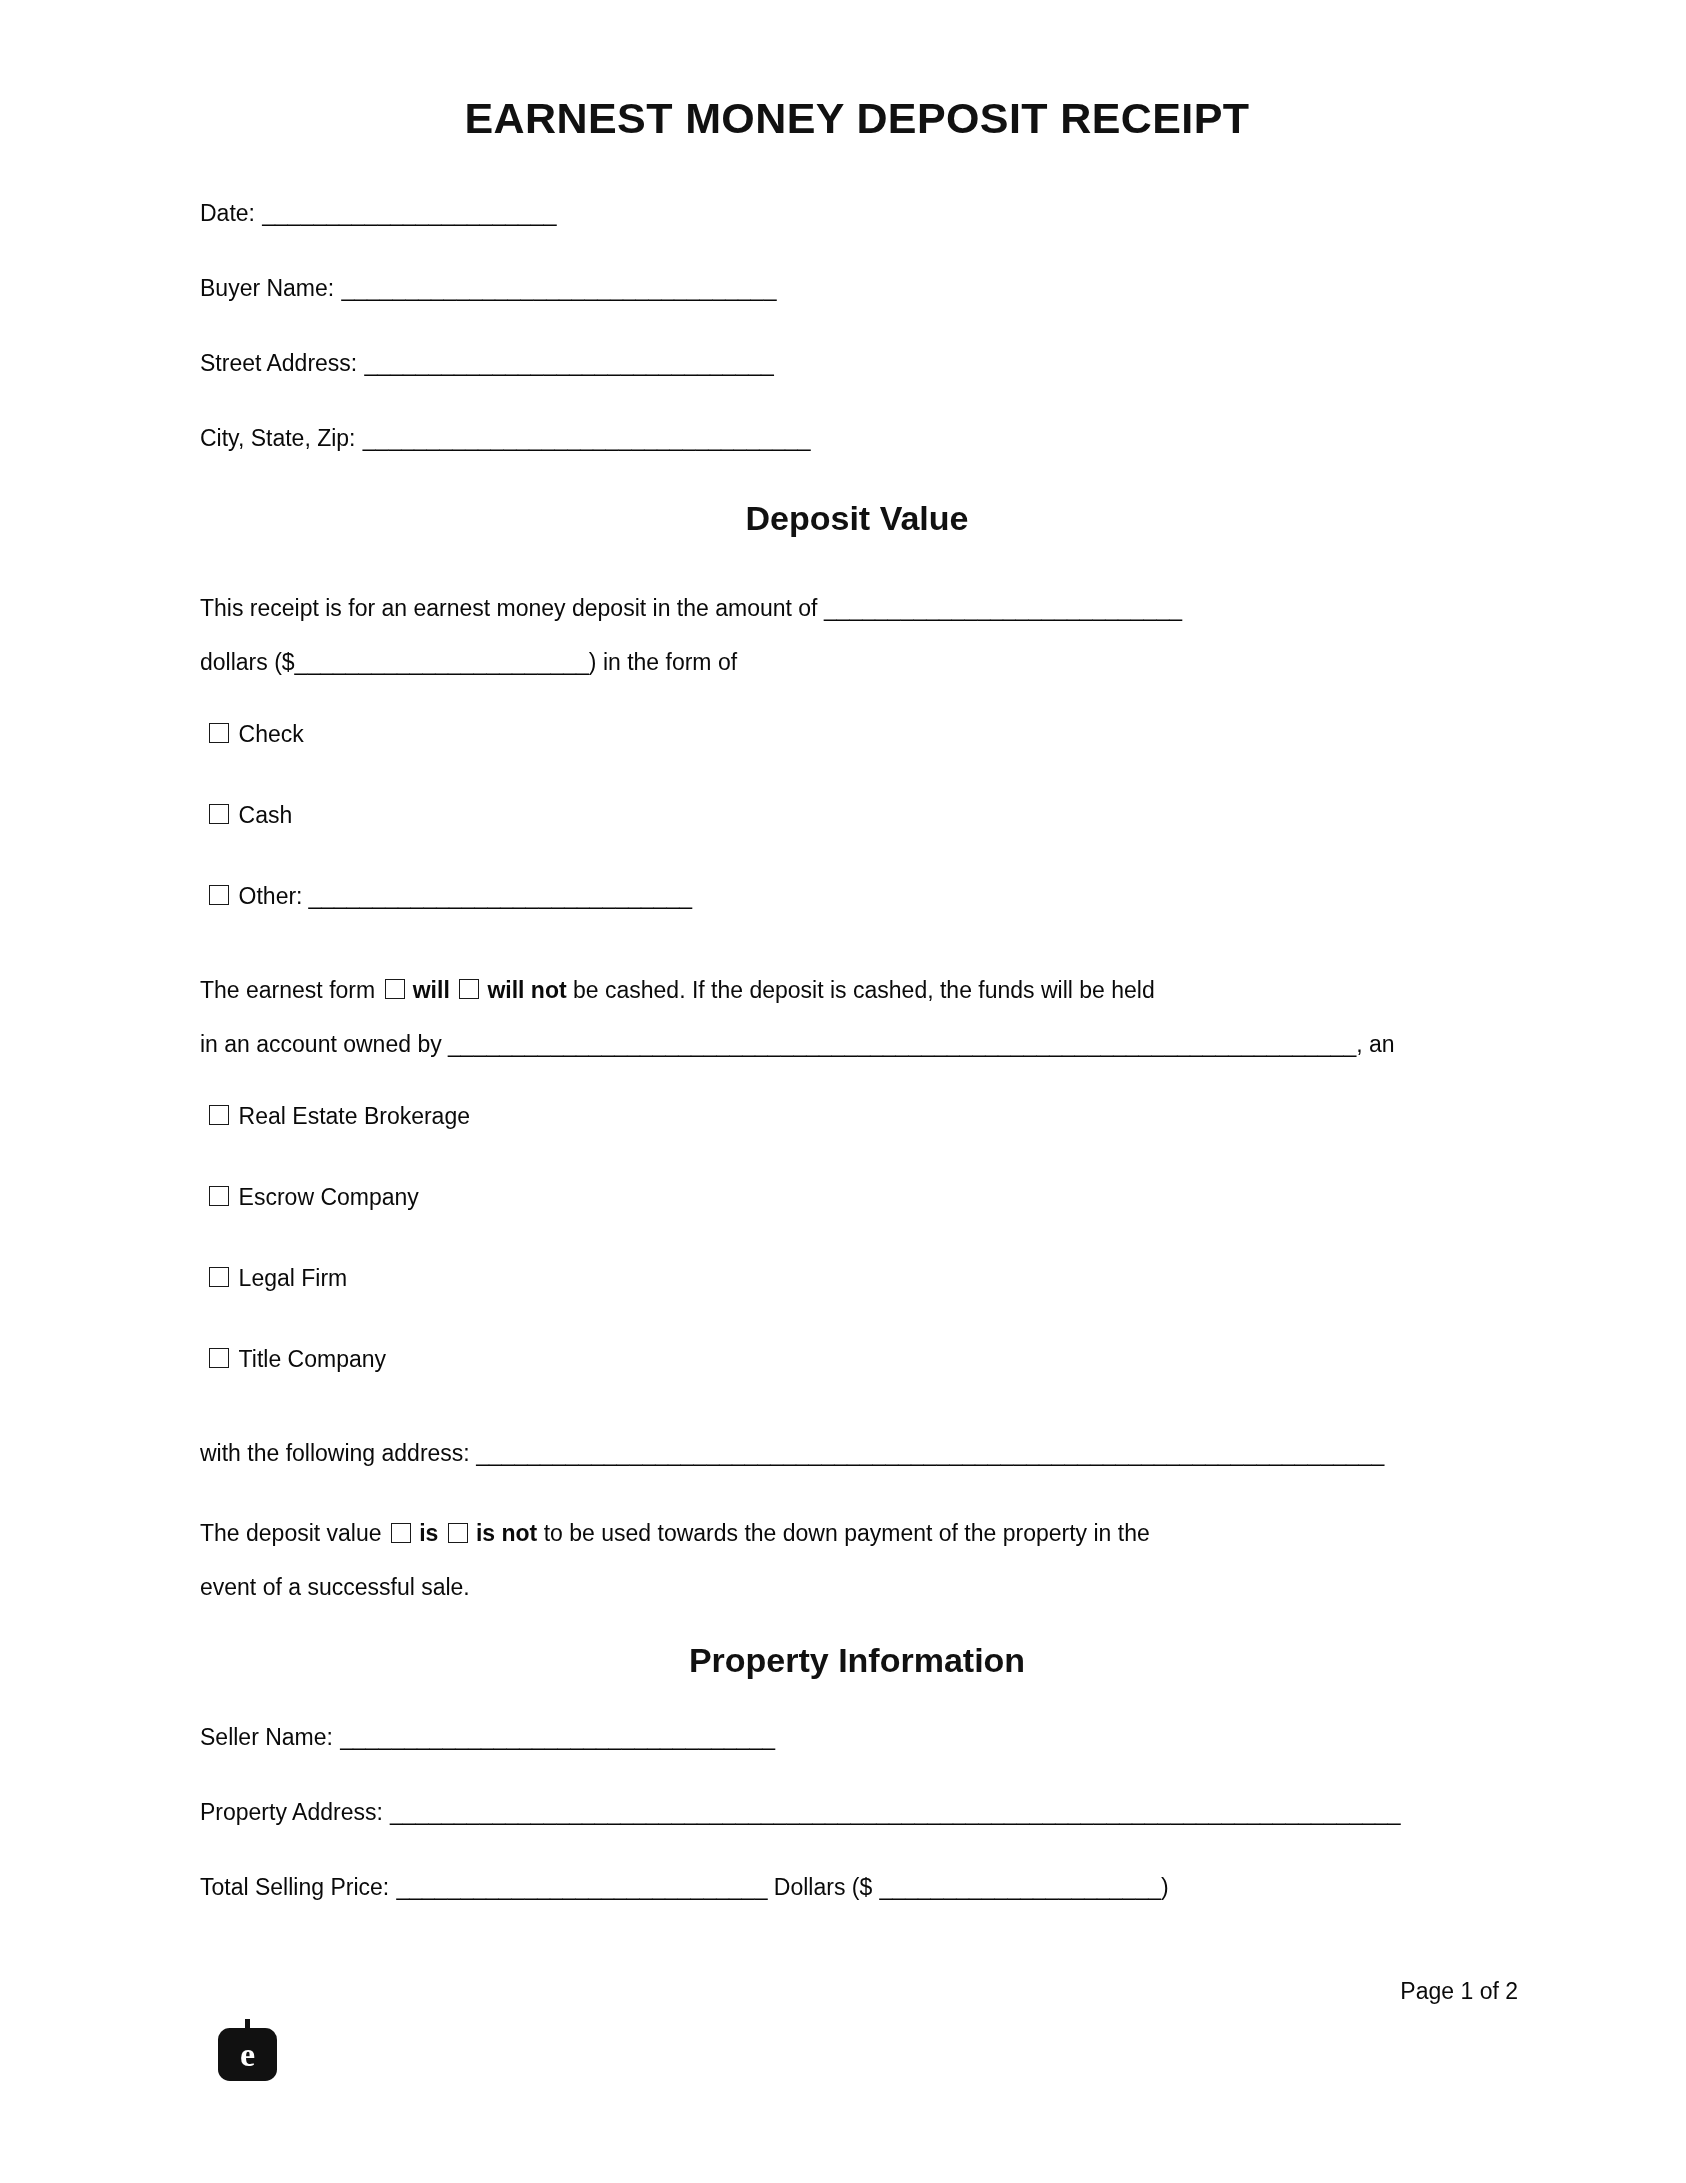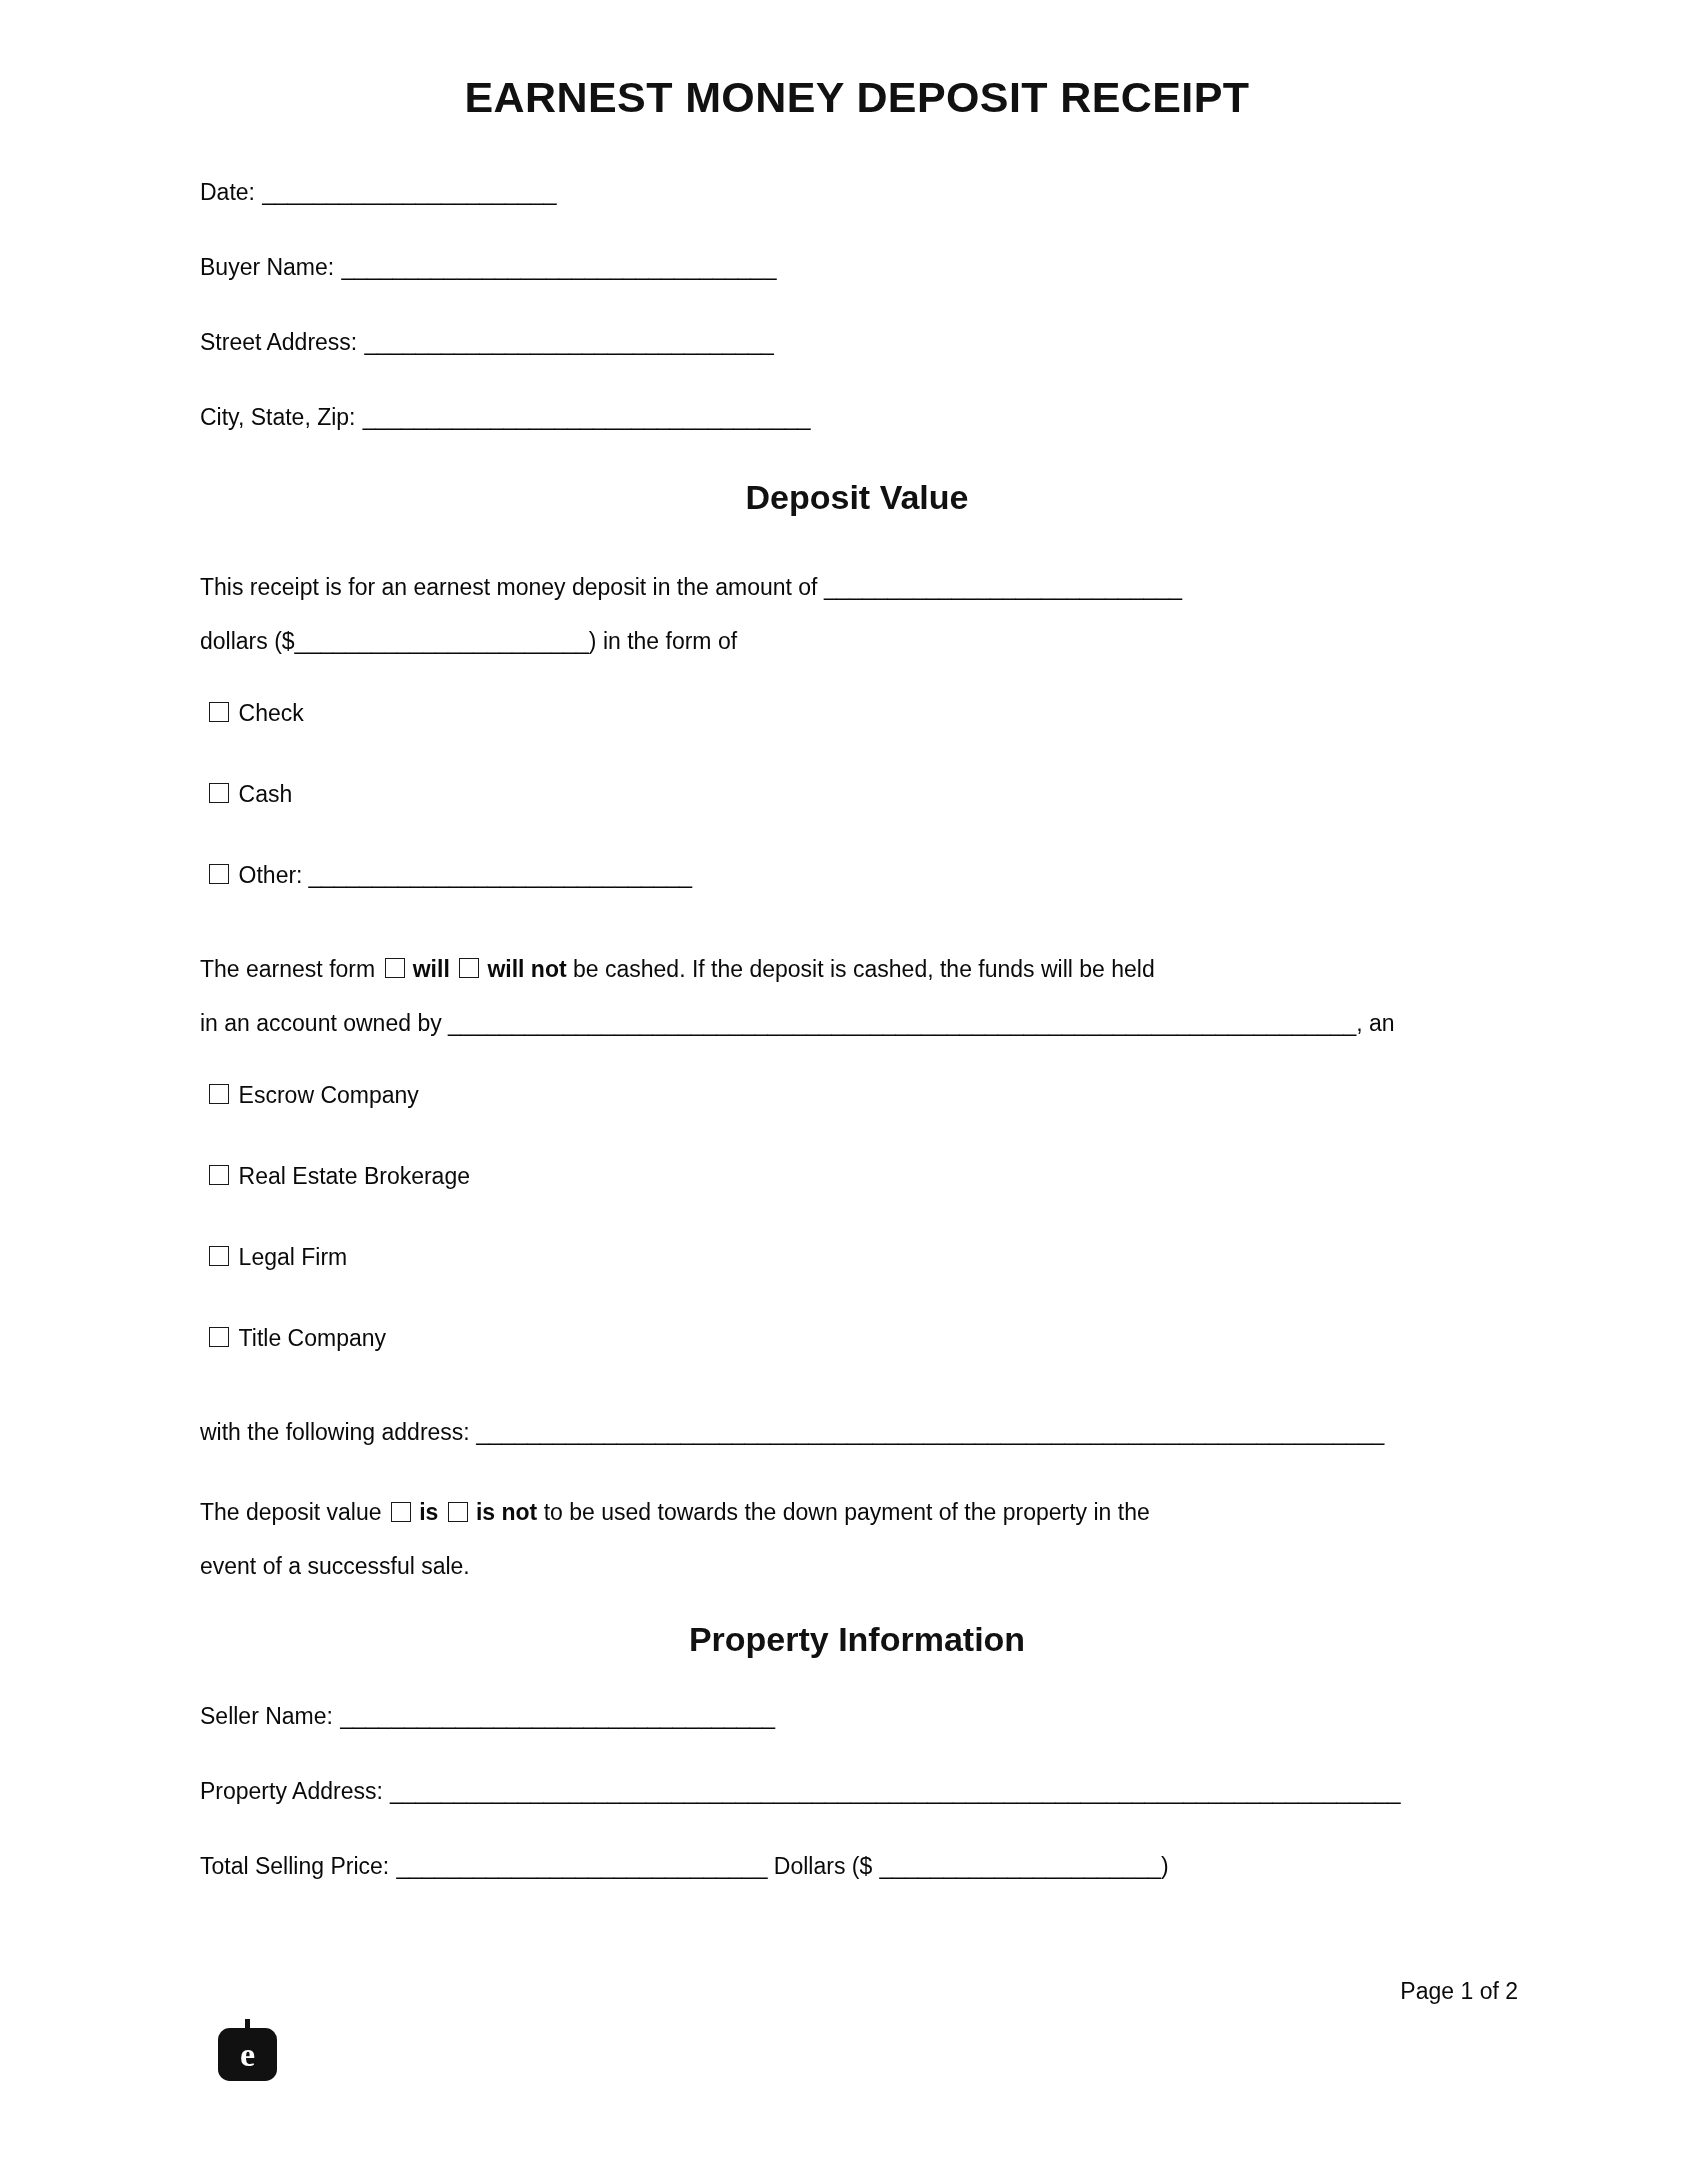--- a/index.html
+++ b/index.html
@@ -8,21 +8,21 @@
     width: 1687px;
     height: 2183px;
     position: relative;
     font-family: "Liberation Sans", sans-serif;
     color: #0a0a0a;
     overflow: hidden;
   }
   .page {
     width: 100%;
     height: 100%;
-    padding: 73px 173px 0 200px;
+    padding: 94px 173px 0 200px;
     position: relative;
   }
   h1.doc-title {
     text-align: center;
     font-size: 43px;
     font-weight: bold;
     letter-spacing: 0.4px;
     margin-bottom: 56px;
     color: #111;
   }
@@ -152,24 +152,24 @@
   </div>
 
   <p class="para">
     <span>The earnest form</span><span class="cb inline"></span><b>will</b><span class="cb inline"></span><b>will not</b><span> be cashed. If the deposit is cashed, the funds will be held</span><br>
     <span>in an account owned by </span><span class="blank">_______________________________________________________________________</span><span>, an</span>
   </p>
 
   <div class="spacer-sm"></div>
 
   <div class="cb-row">
+    <span class="cb"></span><span>Real Estate Brokerage</span>
+  </div>
+  <div class="cb-row">
     <span class="cb"></span><span>Escrow Company</span>
-  </div>
-  <div class="cb-row">
-    <span class="cb"></span><span>Real Estate Brokerage</span>
   </div>
   <div class="cb-row">
     <span class="cb"></span><span>Legal Firm</span>
   </div>
   <div class="cb-row">
     <span class="cb"></span><span>Title Company</span>
   </div>
 
   <p class="para">
     <span>with the following address: </span><span class="blank">_______________________________________________________________________</span>

